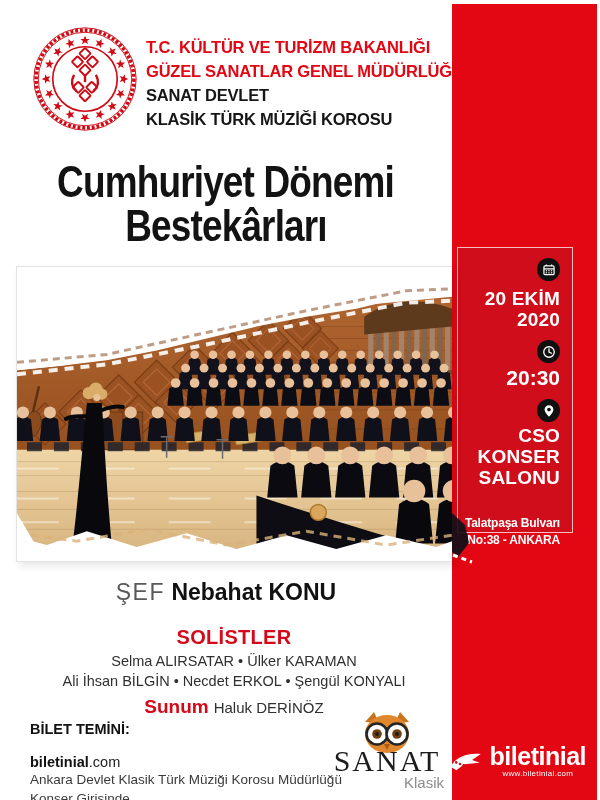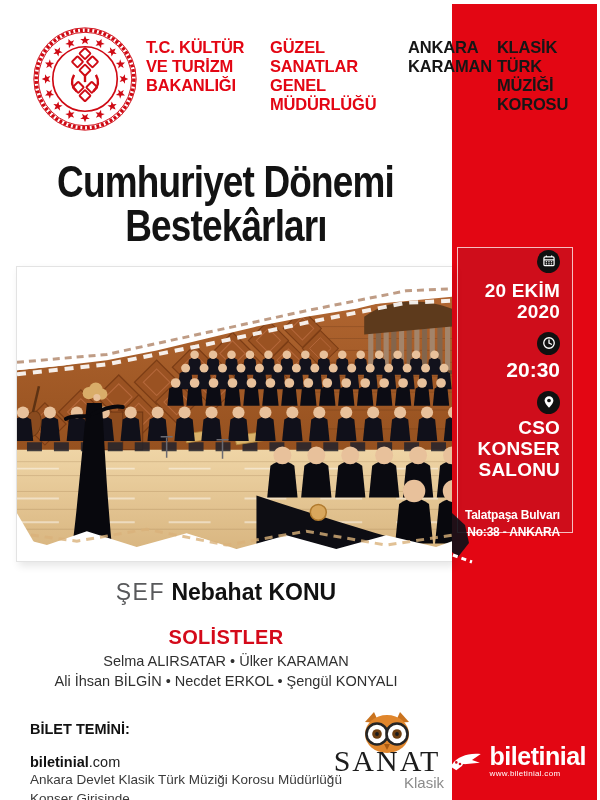--- a/index.html
+++ b/index.html
@@ -3,54 +3,54 @@
 <meta charset="utf-8">
 <style>
   html,body{margin:0;padding:0;}
   body{width:600px;height:800px;background:#ffffff;font-family:"Liberation Sans",sans-serif;}
   .poster{position:relative;width:600px;height:800px;background:#fff;overflow:hidden;}
 
   
   .red-column{position:absolute;left:452px;top:4px;width:145px;height:796px;background:#e30613;}
   .info-panel{position:absolute;left:5px;top:243px;width:116px;height:286px;box-sizing:border-box;
     background:#cf0d1b;border:1px solid rgba(255,235,235,.8);
-    display:flex;flex-direction:column;align-items:flex-end;padding:10px 12px 0 0;color:#fff;text-align:right;justify-content:center;}
+    display:flex;flex-direction:column;align-items:flex-end;padding:10px 12px 0 0;color:#fff;text-align:right;}
   .icon-circle{width:23px;height:23px;border-radius:50%;background:#101010;display:flex;align-items:center;justify-content:center;flex:0 0 auto;}
   .icon-circle svg{width:14px;height:14px;display:block;}
   .big-line{font-weight:bold;font-size:19px;line-height:21px;letter-spacing:.2px;}
   .time-line{font-weight:bold;font-size:21px;line-height:22px;}
   .addr-line{font-weight:bold;font-size:12px;line-height:17px;letter-spacing:-.2px;}
   .mt7{margin-top:7px;} .mt10{margin-top:10px;} .mt4{margin-top:4px;} .mt3{margin-top:3px;} .mt13{margin-top:27px;}
 
   .biletinial-block{position:absolute;right:11px;bottom:22px;display:flex;align-items:center;gap:7px;color:#fff;}
   .biletinial-brand{font-weight:bold;font-size:25px;letter-spacing:-.5px;line-height:24px;display:block;}
-  .biletinial-url{font-size:8px;display:block;text-align:left;margin-top:1px;letter-spacing:.3px;}
+  .biletinial-url{font-size:8px;display:block;text-align:center;margin-top:1px;letter-spacing:.3px;}
 
   
   .emblem{position:absolute;left:33px;top:27px;width:104px;height:104px;}
-  .header-text{position:absolute;left:146px;top:38px;display:flex;flex-direction:row;gap:5px;}
+  .header-text{position:absolute;left:146px;top:38px;display:flex;flex-direction:column;gap:5px;}
   .ht{font-weight:bold;font-size:16.5px;line-height:19px;letter-spacing:-.2px;}
   .ht-red{color:#e30613;}
   .ht-black{color:#161616;}
 
   
   .title{position:absolute;left:0;top:160px;width:452px;text-align:center;color:#131313;font-weight:bold;}
   .t-line{display:inline-block;transform:scaleX(.84);font-size:44px;line-height:44px;letter-spacing:-1px;white-space:nowrap;}
 
   
   .photo{position:absolute;left:16px;top:266px;width:436px;height:296px;box-sizing:border-box;
     border:1px solid #e3e3e3;border-right:none;background:#fff;box-shadow:3px 4px 8px rgba(0,0,0,.10);}
   .photo svg{width:100%;height:100%;display:block;}
   .spill{position:absolute;left:452px;top:505px;width:22px;height:60px;}
 
   
   .sef{position:absolute;left:0;top:579px;width:452px;text-align:center;font-size:23px;color:#111;}
   .sef-label{color:#58595b;font-weight:300;letter-spacing:1.5px;}
   .sef-name{font-weight:bold;}
-  .soloists{position:absolute;left:0;top:626px;width:452px;text-align:center;}
+  .soloists{position:absolute;left:0;top:626px;width:452px;text-align:center;padding-left:8px;}
   .sol-heading{color:#d40a1a;font-weight:bold;font-size:20px;letter-spacing:.3px;}
   .sol-row{font-size:14.5px;color:#303030;margin-top:4px;}
   .sol-row:first-of-type{margin-top:6px;}
   .sunum{margin-top:7px;font-size:15px;color:#303030;}
   .sunum-label{color:#d40a1a;font-weight:bold;font-size:19px;margin-right:5px;}
 
   
   .tickets{position:absolute;left:30px;top:720px;font-size:13.5px;color:#3a3a3a;line-height:18.5px;}
   .tk-heading{font-weight:bold;color:#111;font-size:14.5px;margin-bottom:14px;}
   .tk-site{font-size:14.5px;color:#222;}
@@ -162,21 +162,21 @@
       <path d="M50,45.5 L50,53"></path>
       <use href="#dmd" transform="translate(43.5 58) scale(.8)"></use>
       <use href="#dmd" transform="translate(56.5 58) scale(.8)"></use>
       <use href="#dmd" transform="translate(50 66) scale(.8)"></use>
       <path d="M39.5,46 Q34.5,55 42,62 M60.5,46 Q65.5,55 58,62"></path>
     </g>
   </svg>
   <div class="header-text">
     <div class="ht ht-red">T.C. KÜLTÜR VE TURİZM BAKANLIĞI</div>
     <div class="ht ht-red">GÜZEL SANATLAR GENEL MÜDÜRLÜĞÜ</div>
-    <div class="ht ht-black">ANKARA KARAMAN</div>
+    <div class="ht ht-black">SANAT DEVLET</div>
     <div class="ht ht-black">KLASİK TÜRK MÜZİĞİ KOROSU</div>
   </div>
 
   <div class="title">
     <div><span class="t-line">Cumhuriyet Dönemi</span></div>
     <div><span class="t-line">Bestekârları</span></div>
   </div>
 
   <div class="photo">
     <svg viewBox="0 0 436 296" preserveAspectRatio="none">
@@ -374,20 +374,23 @@
 
   <div class="sef">
     <span class="sef-label">ŞEF</span>
     <span class="sef-name">Nebahat KONU</span>
   </div>
 
   <div class="soloists">
     <div class="sol-heading">SOLİSTLER</div>
     <div class="sol-row">Selma ALIRSATAR • Ülker KARAMAN</div>
     <div class="sol-row">Ali İhsan BİLGİN • Necdet ERKOL • Şengül KONYALI</div>
+    <div class="sunum">
+      <span class="sunum-label">Sunum</span><span>Haluk DERİNÖZ</span>
+    </div>
   </div>
 
   <div class="tickets">
     <div class="tk-heading">BİLET TEMİNİ:</div>
     <div class="tk-site">
       <span class="b">biletinial</span><span>.com</span>
     </div>
     <div>Ankara Devlet Klasik Türk Müziği Korosu Müdürlüğü</div>
     <div>Konser Girişinde</div>
   </div>

